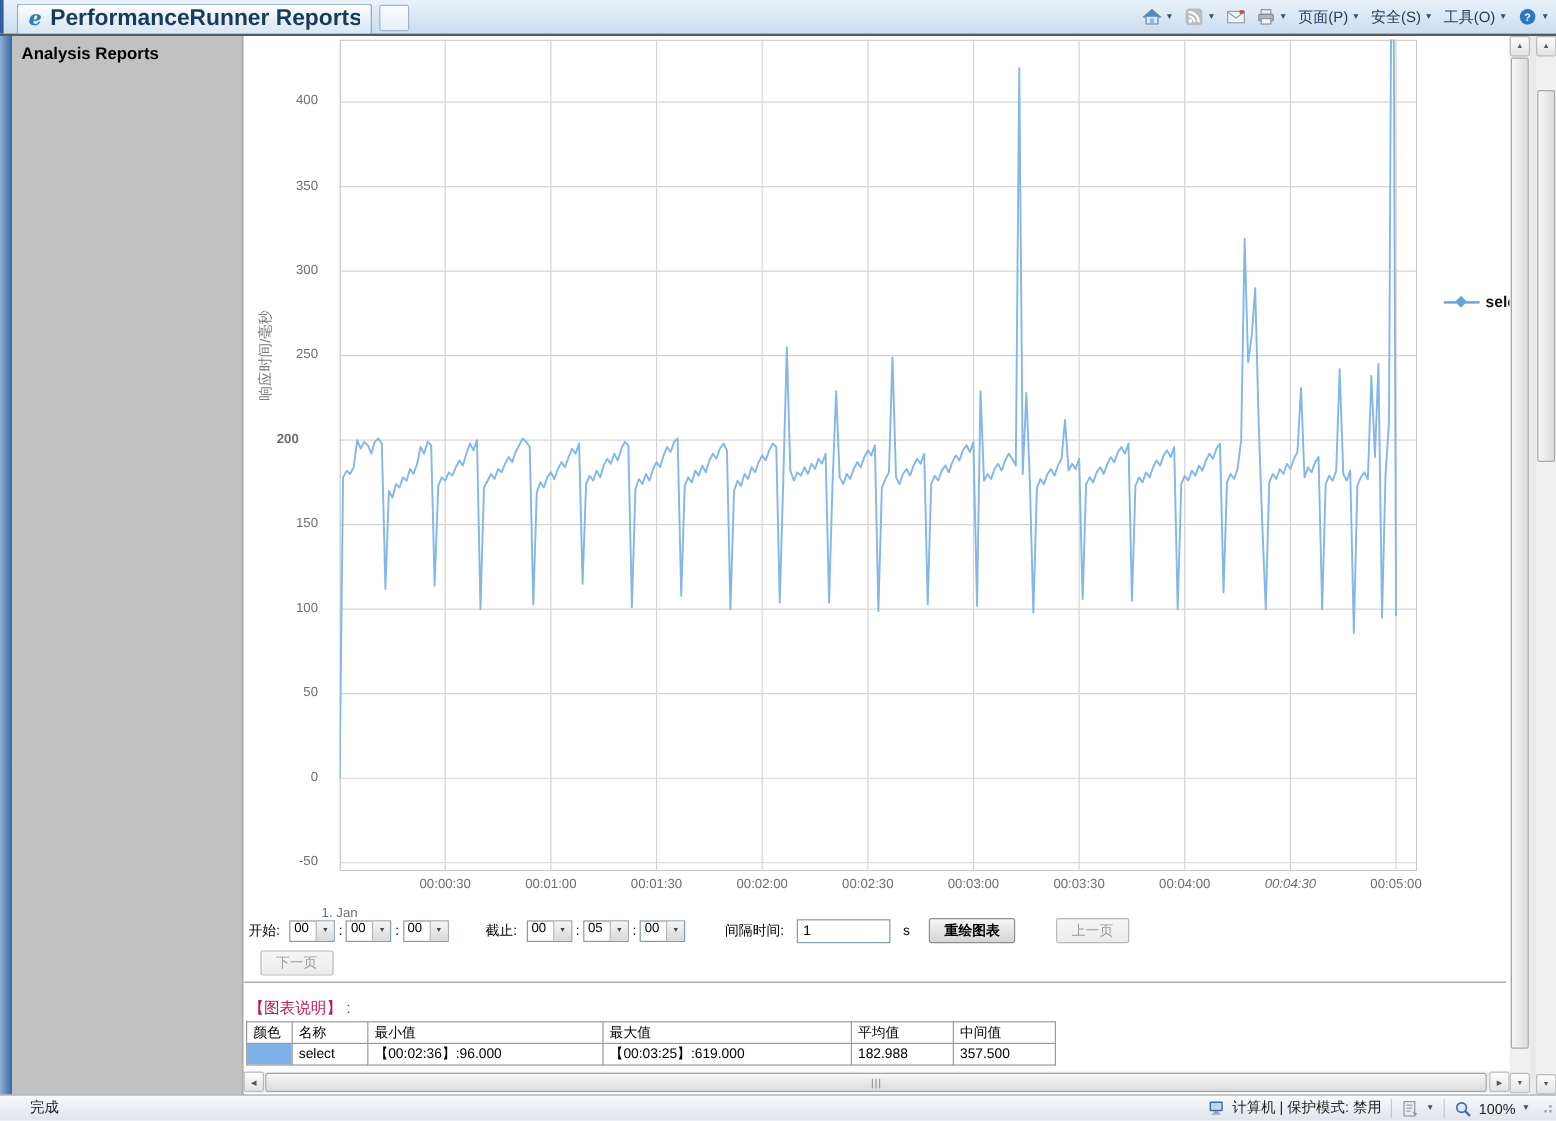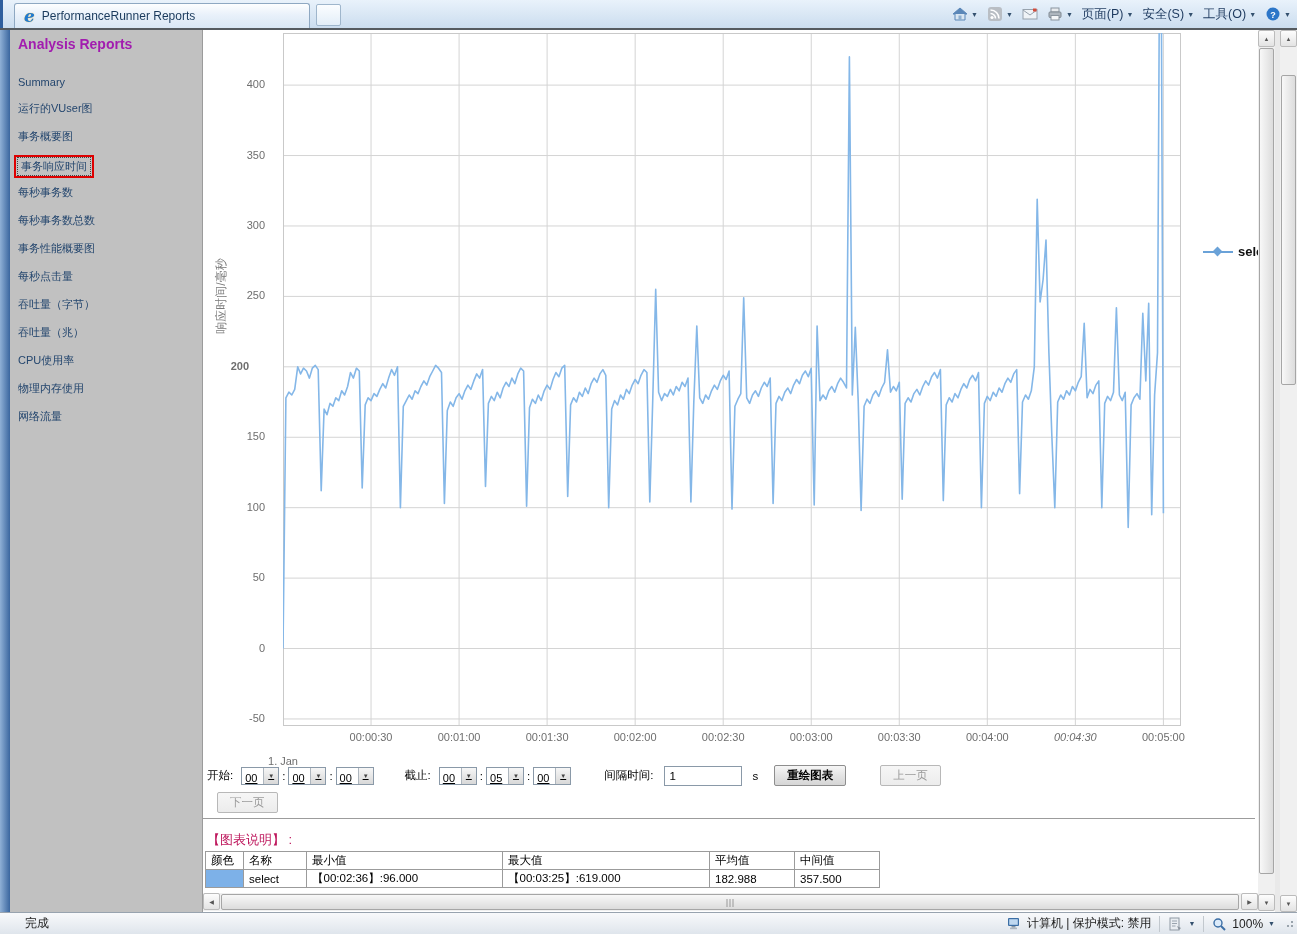--- a/index.html
+++ b/index.html
@@ -10,36 +10,36 @@
   .chrome { position:absolute; left:0; top:0; width:1297px; height:30px;
             background:linear-gradient(#E9F2FB,#CBDDEF); border-bottom:2px solid #555B60; }
   .chrome .edge { position:absolute; left:0; top:0; width:3px; height:28px; background:#2F5F9E; }
   .tab { position:absolute; left:14px; top:3px; width:296px; height:25px;
          background:linear-gradient(#FDFEFF,#E9F1FA 45%,#D9E7F5);
          border:1px solid #8EA8C2; border-bottom:none; border-radius:3px 3px 0 0;
          display:flex; align-items:center; gap:7px; padding:0 9px; }
   .ie-logo { font-family:"DejaVu Serif",serif; font-style:italic; font-weight:bold;
              color:#1F7Ad4; font-size:17px; line-height:1;
              text-shadow:0 0 1px #EBB420; }
-  .tab-title { font-size:12px; color:#1A3A5C; white-space:nowrap; overflow:hidden; }
+  .tab-title { font-size:19px; color:#1A3A5C; white-space:nowrap; overflow:hidden;font-weight:bold; }
   .newtab-stub { position:absolute; left:316px; top:4px; width:25px; height:22px;
                  border:1px solid #9FB6CC; border-radius:2px;
                  background:linear-gradient(#FBFDFF,#E3EEF8); }
   .cmdbar { position:absolute; right:6px; top:0; height:28px; display:flex; align-items:center; gap:9px; }
   .cmd-item { display:flex; align-items:center; gap:3px; cursor:pointer; }
   .cmd-label { font-size:12.5px; color:#1E3A5F; }
   .caret { font-size:7px; color:#33506E; }
   .icon16 { width:16px; height:16px; display:inline-block; }
 
   
   .left-strip { position:absolute; left:0; top:30px; width:10px; height:882px;
                 background:linear-gradient(to right,#8FB0D6,#3A669F); }
   .sidebar { position:absolute; left:10px; top:30px; width:193px; height:882px;
              background:#C1C1C1; border-right:1px solid #9B9B9B; }
-  .sidebar-header { padding:6px 0 0 8px; font-size:14px; font-weight:bold; color:#a21caf; }
+  .sidebar-header { padding:6px 0 0 8px; font-size:14px; font-weight:bold; color:#000000; }
   .sidebar-items { margin-top:22px; }
   .sidebar-item { display:block; font-size:11px; color:#24466E; padding:2px 8px;
                   margin-bottom:9px; cursor:pointer; text-decoration:none; }
   .sel-wrap { display:inline-block; border:2px solid #DE0000; padding:1px 2px; margin:0 0 5px 4px; }
   .sel-wrap .sidebar-item { margin:0; padding:1px 3px; outline:1px dotted #444; }
 
   
   .content { position:absolute; left:203px; top:30px; width:1055px; height:863px;
              background:#fff; overflow:hidden; }
   #chart-svg { position:absolute; left:80px; top:3px; }
@@ -53,22 +53,22 @@
   .legend-marker { position:relative; width:30px; height:9px; flex:0 0 auto; }
   .legend-marker .line { position:absolute; left:0; right:0; top:4px; height:2px; background:#6AA2D8; }
   .legend-marker .diamond { position:absolute; left:11px; top:1px; width:7px; height:7px;
                             background:#6AA2D8; transform:rotate(45deg); }
   .legend-label { font-size:13px; font-weight:bold; color:#111; white-space:nowrap; }
 
   
   .ctl-row1 { position:absolute; left:4px; top:735px; display:flex; align-items:center; font-size:11.5px; }
   .ctl-row2 { position:absolute; left:14px; top:762px; }
   .lbl { margin-right:5px; }
-  .sel { display:inline-flex; align-items:flex-end; border:1px solid #8A99A8; background:#fff;
-         height:18px; margin:0 3px; cursor:pointer;text-decoration:underline; }
+  .sel { display:inline-flex; align-items:flex-start; border:1px solid #8A99A8; background:#fff;
+         height:18px; margin:0 3px; cursor:pointer; }
   .sel .val { width:21px; padding:0 3px; font-size:11px; }
   .sel .dbtn { width:15px; height:16px; background:linear-gradient(#F6F6F6,#D8D8D8);
                border-left:1px solid #AEB6BE; display:flex; align-items:center; justify-content:center;
                font-size:6px; color:#444; }
   .txt-input { width:78px; height:20px; border:1px solid #8A99A8; font-size:11.5px;
                padding:0 4px; margin:0 6px; font-family:"Liberation Sans",sans-serif; }
   .btn7 { height:21px; padding:0 12px; font-size:11.5px; border:1px solid #8E8E8E; border-radius:2px;
           background:linear-gradient(#F6F6F6,#E4E4E4 50%,#D6D6D6); cursor:pointer;
           font-family:"Liberation Sans",sans-serif; }
   .btn7.disabled { color:#9A9A9A; border-color:#B8B8B8;
@@ -169,35 +169,20 @@
           <text x="8" y="11.5" text-anchor="middle" font-size="9" font-weight="bold" fill="#fff" font-family="Liberation Sans, sans-serif">?</text>
         </svg>
       <span class="caret">▼</span>
     </span>
   </div>
 </div>
 
 <div class="left-strip"></div>
 <div class="sidebar">
   <div class="sidebar-header">Analysis Reports</div>
-  <div class="sidebar-items">
-    <a class="sidebar-item">Summary</a>
-    <a class="sidebar-item">运行的VUser图</a>
-    <a class="sidebar-item">事务概要图</a>
-    <span class="sel-wrap"><a class="sidebar-item">事务响应时间</a></span>
-    <a class="sidebar-item">每秒事务数</a>
-    <a class="sidebar-item">每秒事务数总数</a>
-    <a class="sidebar-item">事务性能概要图</a>
-    <a class="sidebar-item">每秒点击量</a>
-    <a class="sidebar-item">吞吐量（字节）</a>
-    <a class="sidebar-item">吞吐量（兆）</a>
-    <a class="sidebar-item">CPU使用率</a>
-    <a class="sidebar-item">物理内存使用</a>
-    <a class="sidebar-item">网络流量</a>
-  </div>
 </div>
 
 <div class="content">
   <div class="ylab">响应时间/毫秒</div>
   <svg id="chart-svg" width="898" height="693">
       <line x1="0" y1="0" x2="0" y2="693" stroke="#D4D4D4"></line>
       <line x1="88.03921568627452" y1="0" x2="88.03921568627452" y2="693" stroke="#D4D4D4"></line>
       <line x1="176.07843137254903" y1="0" x2="176.07843137254903" y2="693" stroke="#D4D4D4"></line>
       <line x1="264.11764705882354" y1="0" x2="264.11764705882354" y2="693" stroke="#D4D4D4"></line>
       <line x1="352.15686274509807" y1="0" x2="352.15686274509807" y2="693" stroke="#D4D4D4"></line>

